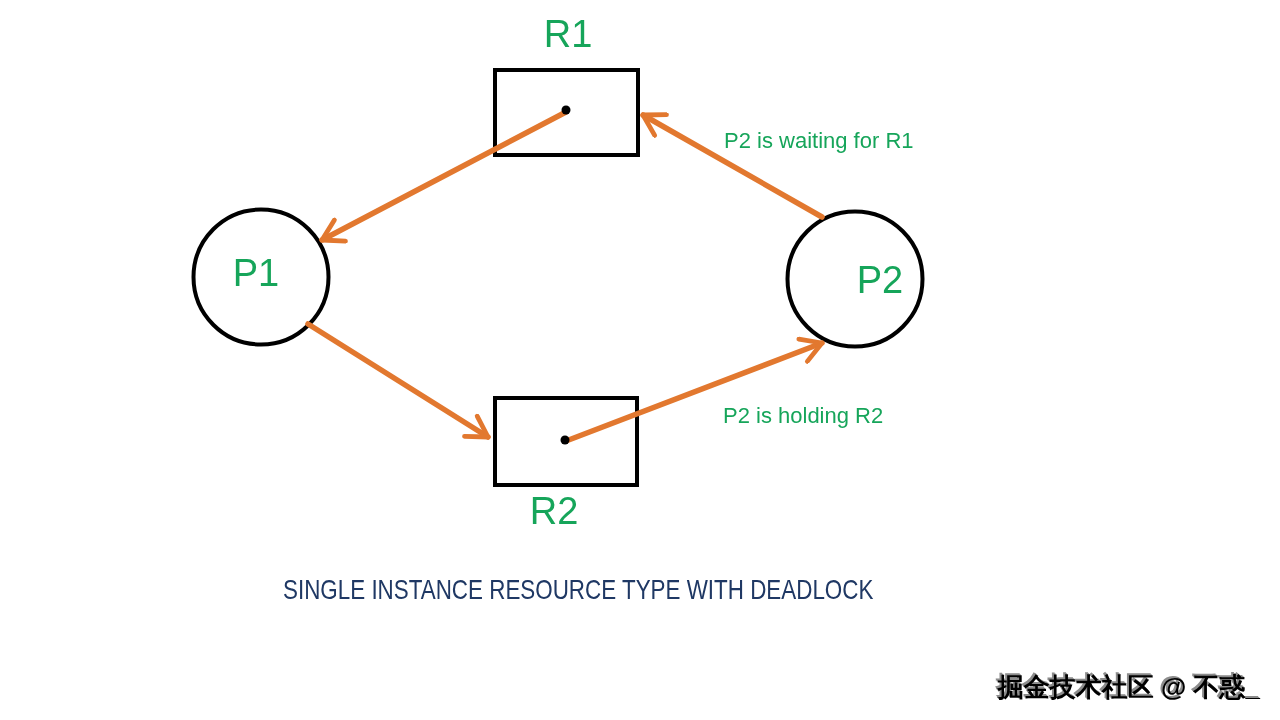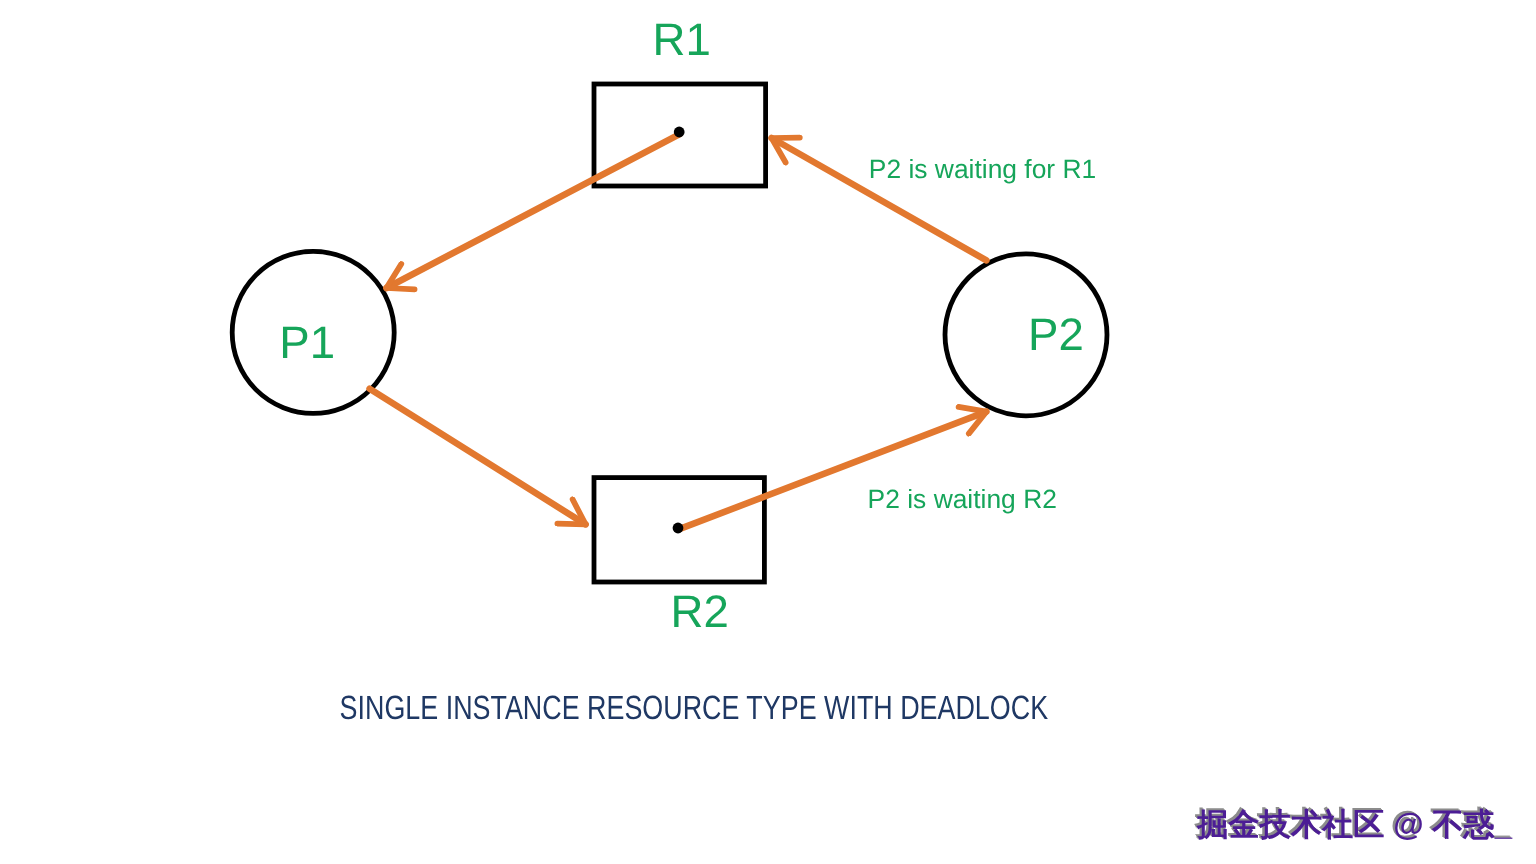--- a/index.html
+++ b/index.html
@@ -43,21 +43,21 @@
     font-size:28px;
     letter-spacing:0px;
     transform:scaleX(0.8);
     transform-origin:left center;
   }
   .watermark{
     position:absolute;
     right:20px;top:670px;
     font-size:26px;
     font-weight:bold;
-    color:#4c1d95;
+    color:#000000;
     text-shadow:-2px -2px 0 var(--watermark_gray), -1px -1px 0 var(--watermark_gray);
     white-space:nowrap;
     margin-left:16px;
   }
 </style>
 </head>
 <body>
 
 <div class="stage">
 
@@ -77,24 +77,24 @@
     <line class="edge-line" x1="566" y1="112" x2="322" y2="240" marker-end="url(#arrow)"></line>
     <line class="edge-line" x1="822" y1="217" x2="643" y2="115" marker-end="url(#arrow)"></line>
     <line class="edge-line" x1="308" y1="324" x2="488" y2="437" marker-end="url(#arrow)"></line>
     <line class="edge-line" x1="566" y1="441" x2="822" y2="343" marker-end="url(#arrow)"></line>
 
     <circle class="inst-dot" cx="566" cy="110" r="4.5"></circle>
     <circle class="inst-dot" cx="565" cy="440" r="4.5"></circle>
   </svg>
 
   <div class="label node-label" style="left:568px;top:34px;">R1</div>
-  <div class="label node-label" style="left:583px;top:511px;">R2</div>
-  <div class="label node-label" style="left:256px;top:287px;">P1</div>
+  <div class="label node-label" style="left:554px;top:511px;">R2</div>
+  <div class="label node-label" style="left:256px;top:273px;">P1</div>
   <div class="label node-label" style="left:856px;top:280px;margin-left:24px;">P2</div>
 
   <div class="label edge-label" style="left:724px;top:128px;">P2 is waiting for R1</div>
-  <div class="label edge-label" style="left:723px;top:403px;">P2 is waiting R2</div>
+  <div class="label edge-label" style="left:723px;top:403px;">P2 is holding R2</div>
 
   <div class="label caption" style="left:283px;top:574px;">SINGLE INSTANCE RESOURCE TYPE WITH DEADLOCK</div>
 
   <div class="watermark">掘金技术社区 @ 不惑_</div>
 
 </div>
 
 </body></html>

